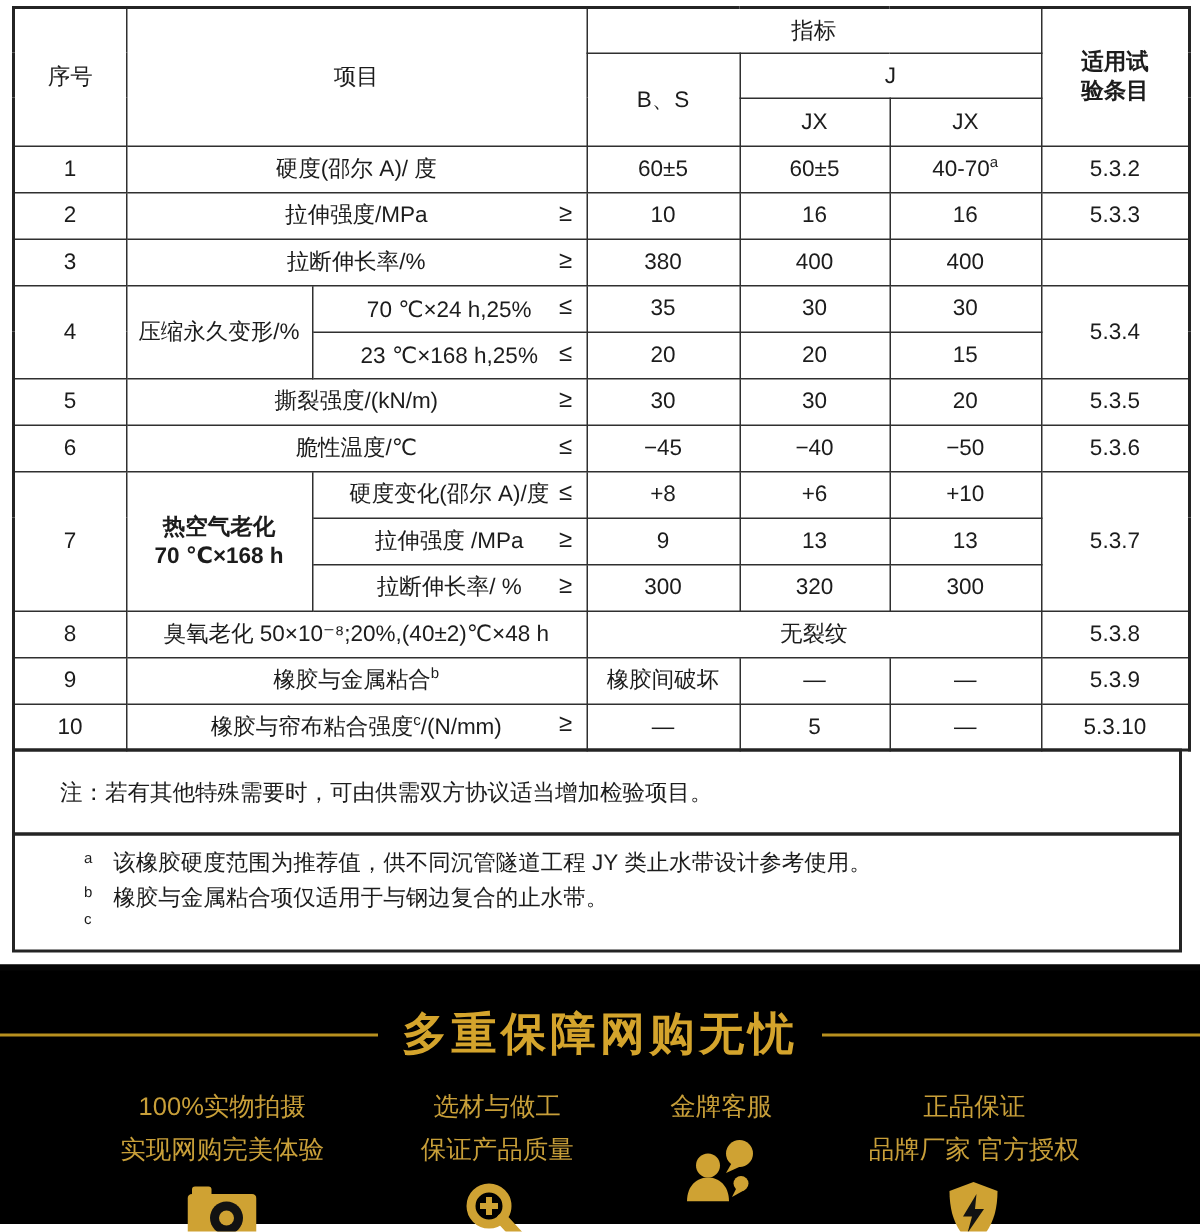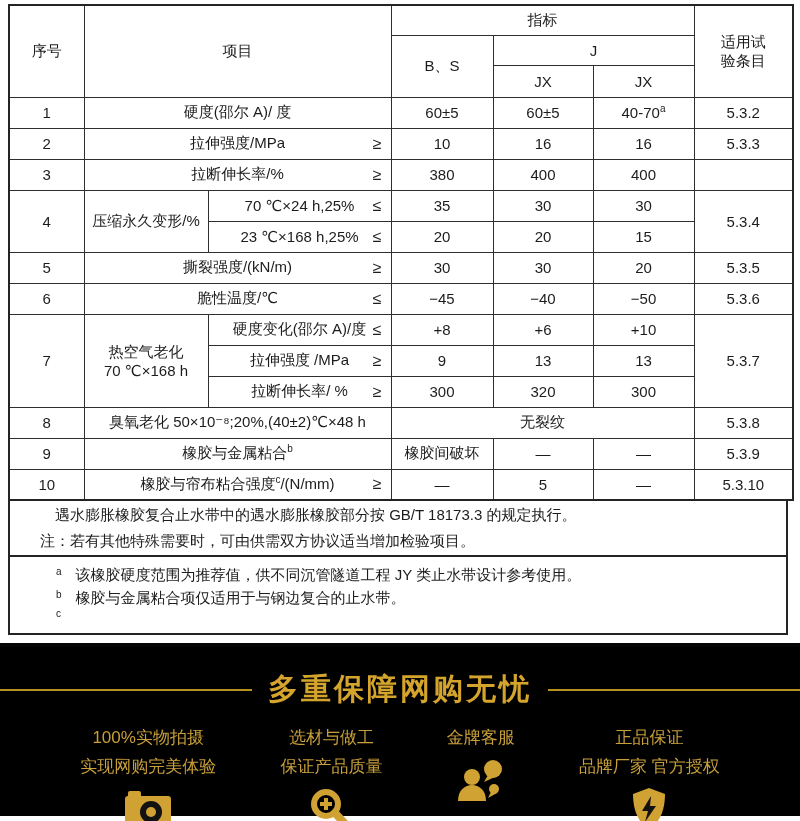--- a/index.html
+++ b/index.html
@@ -8,21 +8,21 @@
 
   
   table.spec{border-collapse:collapse;table-layout:fixed;width:784px;margin:4px 8px 0 8px;}
   table.spec td{border:1px solid #2f2f2f;color:#1c1c1c;font-size:15px;text-align:center;padding:0;overflow:hidden;white-space:nowrap;}
   table.spec{border:2px solid #242424;}
   tr.h30{height:30px;} tr.h31{height:31px;} tr.h32{height:32px;}
   td.item{text-align:left;padding-left:13px;position:relative;}
   td.subcond{text-align:left;padding-left:10px;position:relative;}
   .op{position:absolute;right:9px;top:50%;transform:translateY(-52%);font-size:16px;}
   .sup{font-size:10px;vertical-align:super;line-height:0;}
-  .two-line div{line-height:19px;}
+  .two-line div{line-height:19px;font-weight:bold;}
 
   
   .notes-box{width:780px;margin:-2px 8px 0 8px;border:2px solid #242424;height:58px;
     display:flex;flex-direction:column;justify-content:center;gap:7px;font-size:15px;color:#1c1c1c;padding-left:30px;box-sizing:border-box;}
   .notes-box .n1{margin-left:15px;}
   .fn-box{width:780px;margin:-2px 8px 0 8px;border:2px solid #242424;height:80px;
     display:flex;flex-direction:column;justify-content:space-around;font-size:15px;color:#1c1c1c;padding:7px 0 7px 46px;box-sizing:border-box;}
   .fn-line{display:flex;align-items:baseline;}
   .fn-mark{font-size:10px;vertical-align:super;margin-right:14px;transform:translateY(-5px);}
 
@@ -180,21 +180,20 @@
       <td colspan="2" class="item"><span>橡胶与帘布粘合强度</span><span class="sup">c</span><span>/(N/mm)</span><span class="op">≥</span></td>
       <td>—</td>
       <td>5</td>
       <td>—</td>
       <td>5.3.10</td>
     </tr>
   </tbody>
     </table>
 
   <div class="notes-box">
-    <div class="n1">遇水膨胀橡胶复合止水带中的遇水膨胀橡胶部分按 GB/T 18173.3 的规定执行。</div>
     <div class="n2">注：若有其他特殊需要时，可由供需双方协议适当增加检验项目。</div>
   </div>
 
   <div class="fn-box">
     <div class="fn-line">
       <span class="fn-mark">a</span>
       <span>该橡胶硬度范围为推荐值，供不同沉管隧道工程 JY 类止水带设计参考使用。</span>
     </div>
     <div class="fn-line">
       <span class="fn-mark">b</span>

